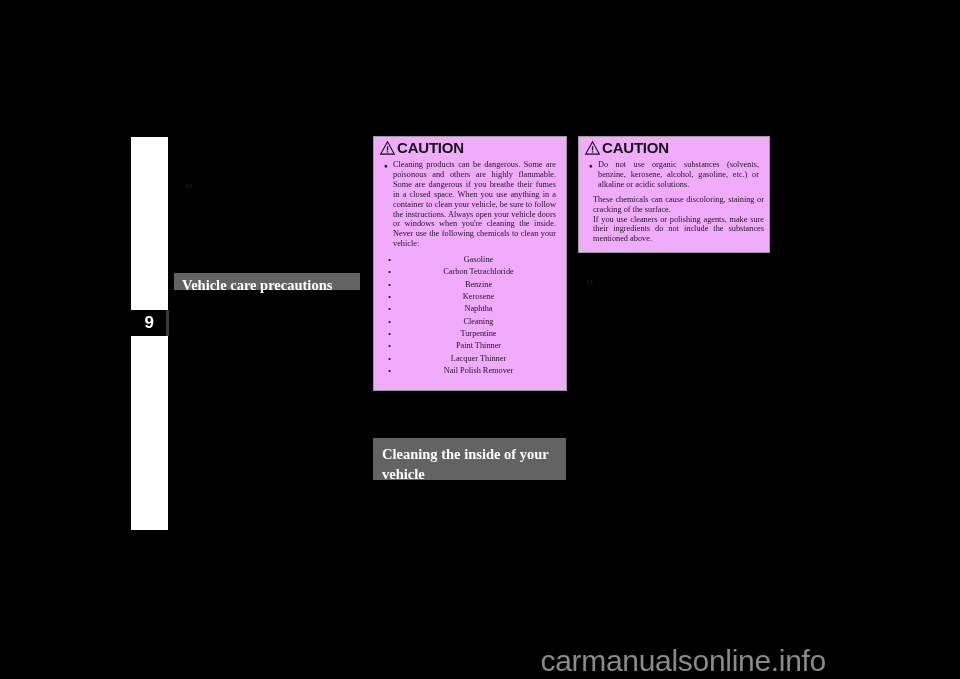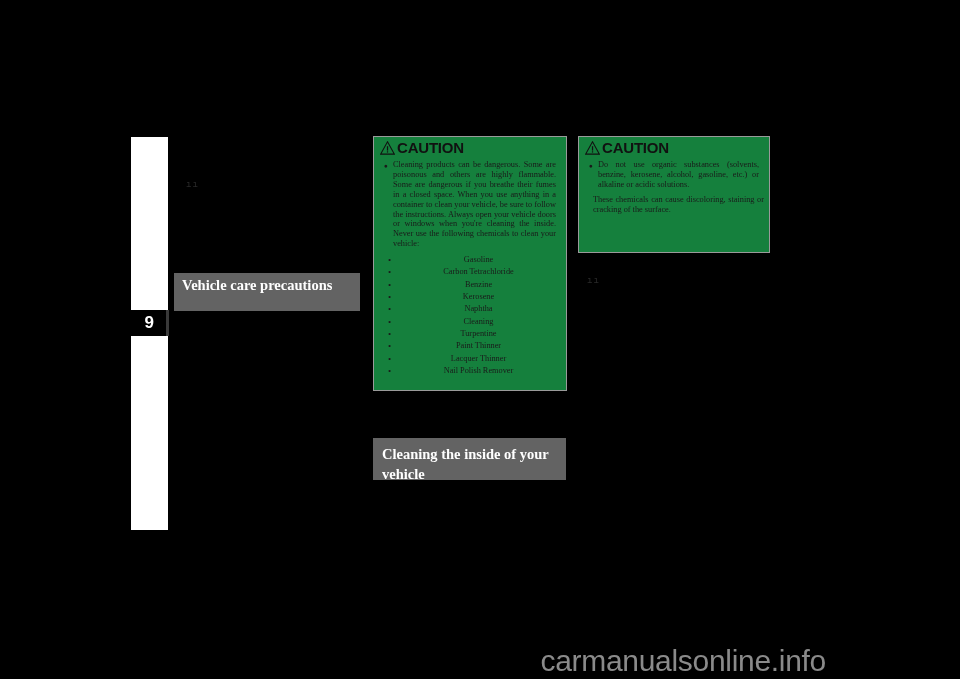--- a/index.html
+++ b/index.html
@@ -56,21 +56,21 @@
     top: 310px;
     width: 3px;
     height: 26px;
     background: #3a3a3a;
   }
 
   
   .scan-mark {
     position: absolute;
     color: #2a2a2a;
-    font-family: Liberation Mono, monospace;
+    font-family: Liberation Serif, serif;
     font-size: 9px;
     line-height: 9px;
     letter-spacing: 1px;
     user-select: none;
   }
   .scan-mark.m1 { left: 186px; top: 181px; }
   .scan-mark.m2 { left: 587px; top: 277px; }
 
   
   .section-bar {
@@ -78,39 +78,39 @@
     background: #636363;
     color: #ffffff;
     font-family: "Liberation Serif", serif;
     font-weight: bold;
     box-sizing: border-box;
   }
   .section-bar.bar-vehicle-care {
     left: 174px;
     top: 273px;
     width: 186px;
-    height: 38px;
+    height: 17px;
     font-size: 14.5px;
     padding: 2px 0 0 8px;
     line-height: 21px;
   }
   .section-bar.bar-cleaning-inside {
     left: 373px;
     top: 438px;
     width: 193px;
     height: 42px;
     font-size: 14.5px;
     padding: 6px 10px 0 9px;
     line-height: 20px;
   }
 
   
   .caution-box {
     position: absolute;
-    background: #15803d;
+    background: #f0abfc;
     border: 1px solid #9a9a9a;
     box-sizing: border-box;
     padding: 3px 5px 4px 5px;
   }
   .caution-box.box-left {
     left: 373px;
     top: 136px;
     width: 194px;
     height: 255px;
   }
@@ -256,16 +256,17 @@
     <svg class="warn-triangle" viewBox="0 0 15 14">
       <path d="M7.5 0.8 L14.3 13.1 L0.7 13.1 Z" fill="none" stroke="#111111" stroke-width="1.1" stroke-linejoin="miter"></path>
       <rect x="6.9" y="5.2" width="1.25" height="4.4" fill="#111111"></rect>
       <rect x="6.9" y="10.3" width="1.25" height="1.25" fill="#111111"></rect>
     </svg>
     <span class="caution-title">CAUTION</span>
   </div>
   <div class="caution-body">
     <p class="bullet-para">Do not use organic substances (solvents, benzine, kerosene, alcohol, gasoline, etc.) or alkaline or acidic solutions.</p>
     <p class="sub-para">These chemicals can cause discoloring, staining or cracking of the surface.</p>
+    <p class="sub-para">If you use cleaners or polishing agents, make sure their ingredients do not include the substances mentioned above.</p>
   </div>
 </div>
 
 <div class="watermark">carmanualsonline.info</div>
 
 </body></html>

